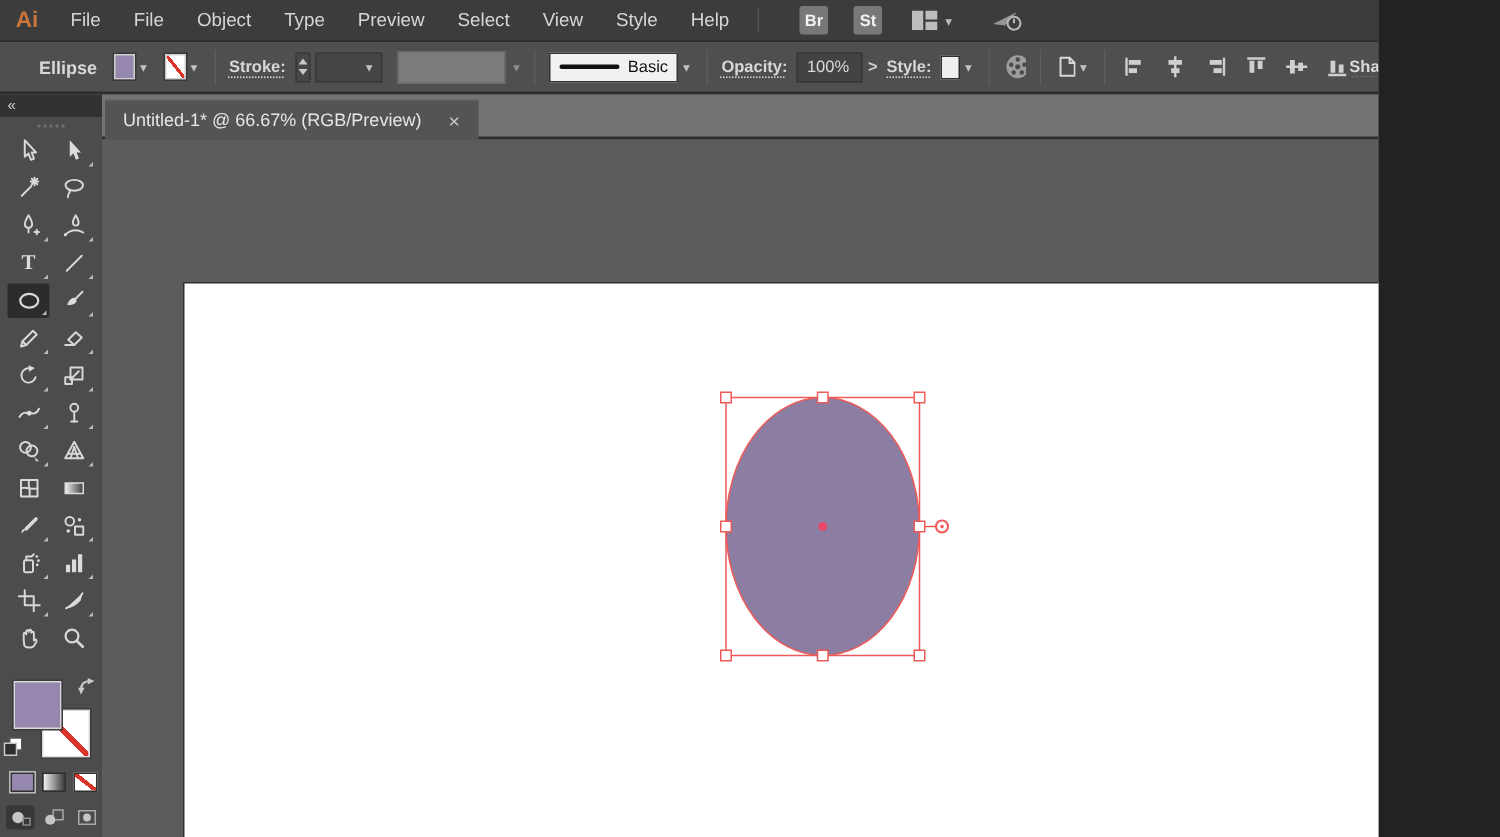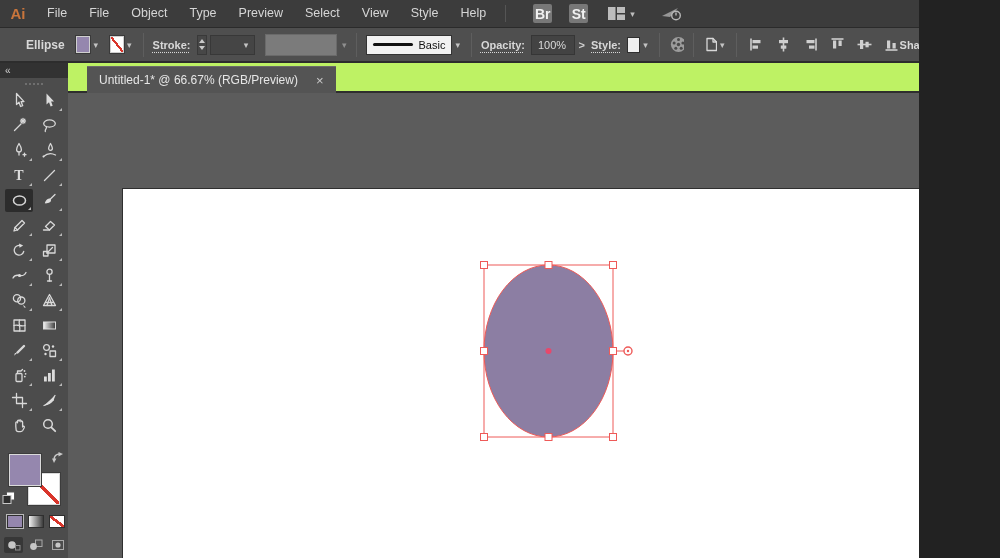--- a/index.html
+++ b/index.html
@@ -8,21 +8,21 @@
        font-family:"Liberation Sans",sans-serif;-webkit-user-select:none;user-select:none;}
   svg{display:block;}
   .ico{stroke:#D8D8D8;fill:none;stroke-width:1.3;stroke-linecap:round;stroke-linejoin:round;}
 
   
   .menubar{position:absolute;top:0;left:0;right:0;height:28px;background:#3C3C3C;
            border-bottom:1px solid #2B2B2B;display:flex;align-items:center;color:#D6D6D6;font-size:12.5px;}
   .ai-logo{width:36px;text-align:center;color:#C8753C;font-weight:bold;font-size:15px;}
   .mi{padding:0 11px;line-height:27px;cursor:default;}
   .msep{width:1px;height:17px;background:#2E2E2E;border-right:1px solid #555;margin:0 10px 0 8px;}
-  .mbtn{width:19px;height:19px;background:#787878;border-radius:2px;color:#F2F2F2;font-size:14px;
+  .mbtn{width:19px;height:19px;background:#787878;border-radius:2px;color:#F2F2F2;font-size:11px;
         font-weight:bold;display:flex;align-items:center;justify-content:center;margin-left:17px;}
   .wsico{margin-left:20px;display:flex;align-items:center;gap:5px;}
   .chev{color:#BDBDBD;font-size:9px;}
   .syncico{margin-left:26px;}
 
   
   .controlbar{position:absolute;top:28px;left:0;right:0;height:35px;background:#4F4F4F;
               border-bottom:2px solid #2D2D2D;display:flex;align-items:center;color:#D8D8D8;font-size:11px;}
   .ctx{font-weight:bold;margin-left:26px;width:62px;font-size:12px;}
   .sw{width:17px;height:17px;border:1px solid #CFCFCF;outline:1px solid #3A3A3A;}
@@ -45,21 +45,21 @@
   .brushname{color:#111;font-size:11px;}
   .opfield{width:52px;height:20px;background:#434343;border:1px solid #363636;color:#DADADA;
            display:flex;align-items:center;padding-left:6px;margin-left:6px;}
   .opexp{color:#CFCFCF;font-weight:bold;margin:0 6px 0 4px;font-size:11px;}
   .stylesw{width:16px;height:16px;background:#EFEFEF;border:1px solid #2F2F2F;margin-left:6px;}
   .alignrow{display:flex;align-items:center;gap:10px;margin-left:2px;}
   .alico{width:17px;height:17px;}
   .shapelbl{margin-left:auto;width:24px;overflow:hidden;white-space:nowrap;font-weight:bold;}
 
   
-  .tabstrip{position:absolute;top:63px;left:17px;right:0;height:30px;background:#bef264;border-bottom:2px solid #2E2E2E;text-decoration:underline;}
+  .tabstrip{position:absolute;top:63px;left:0;right:0;height:30px;background:#737373;border-bottom:2px solid #2E2E2E;text-decoration:underline;}
   .tab{position:absolute;left:70px;top:3px;height:27px;background:#545454;border-top:1px solid #6B6B6B;
        display:flex;align-items:center;padding:0 12px;color:#E6E6E6;font-size:12px;gap:18px;}
   .tabclose{color:#C9C9C9;font-size:13px;line-height:1;}
 
   
   .tools{position:absolute;top:63px;left:0;width:68px;bottom:0;background:#4C4C4C;}
   .collapsebar{height:15px;background:#323232;display:flex;align-items:center;padding-left:5px;
                color:#CFCFCF;font-size:10px;line-height:1;}
   .grip{width:18px;height:0;border-top:2px dotted #6F6F6F;margin:5px auto 3px;}
   .tgrid{display:grid;grid-template-columns:30px 30px;grid-auto-rows:25px;justify-content:center;}

